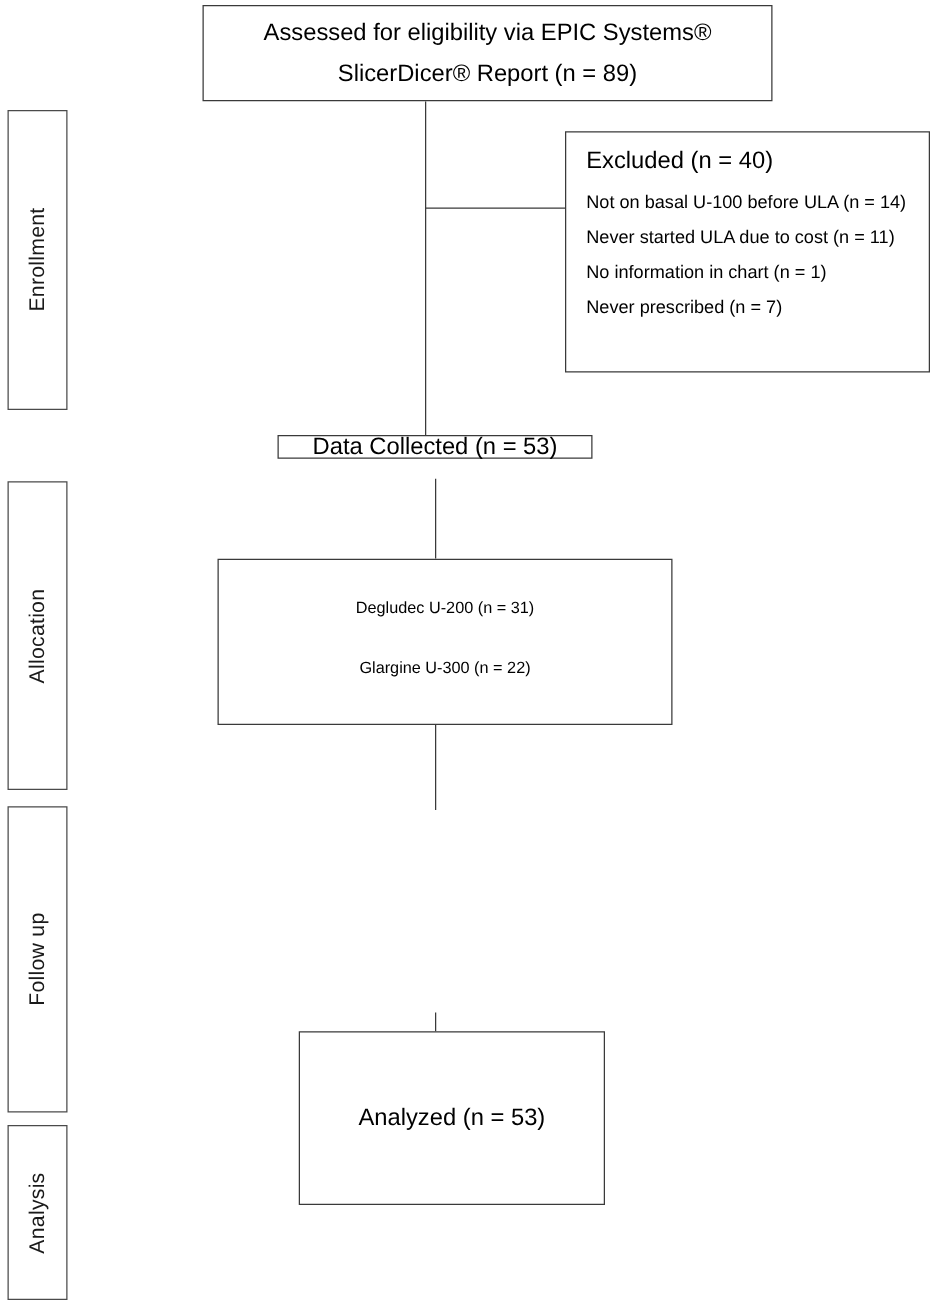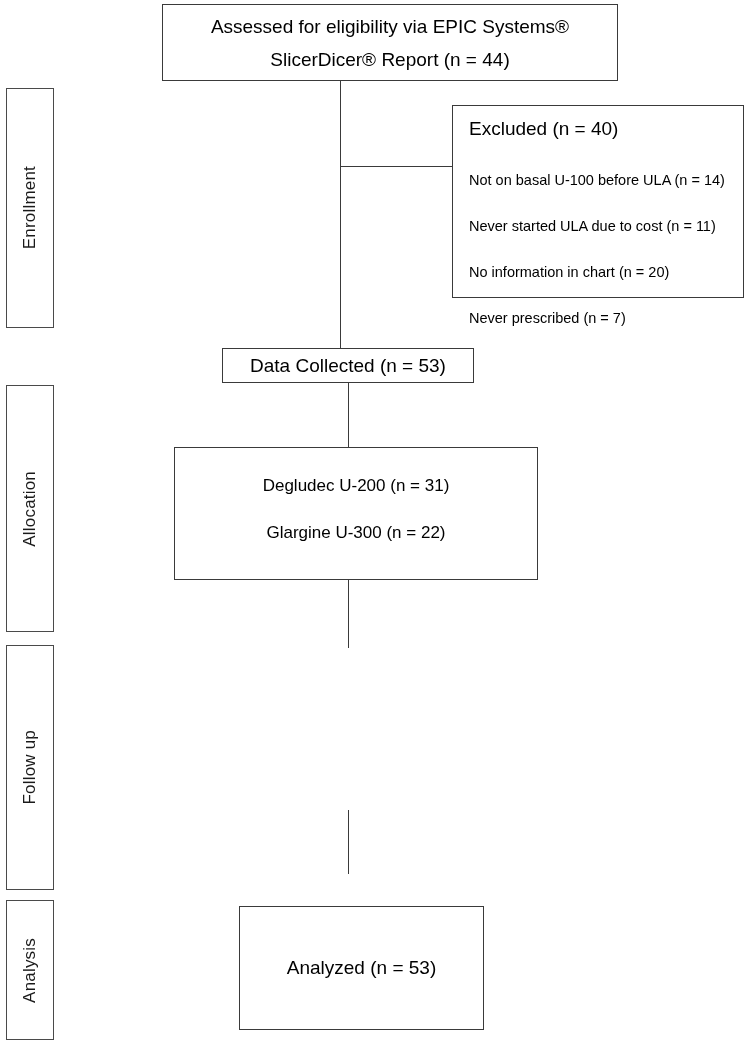--- a/index.html
+++ b/index.html
@@ -71,33 +71,33 @@
     height: 0;
     border-top: 1.6px solid #3a3a3a;
     z-index: 1;
   }
 
   
   .t-top      { font-size: 19px; line-height: 33px; }
   .t-excl-hd  { font-size: 19px; }
   .t-excl-it  { font-size: 14.5px; }
   .t-mid      { font-size: 19px; }
-  .t-alloc    { font-size: 17px; }
+  .t-alloc    { font-size: 13px; }
   .t-follow   { font-size: 19px; }
   .t-analysis { font-size: 19px; }
 
   
   #excluded-box {
     align-items: flex-start;
     justify-content: flex-start;
     text-align: left;
     padding: 12px 0 10px 16px;
   }
   #excluded-box .hd   { margin-bottom: 14px; }
-  #excluded-box .item { margin-bottom: 12px; margin-top: 18px; }
+  #excluded-box .item { margin-bottom: 12px; }
   #excluded-box .item.last { margin-bottom: 0; }
 
   
   .spread { justify-content: space-around; }
   .spread-pad { padding: 14px 0 22px; }
 </style>
 </head>
 <body>
 
 <div id="canvas">
@@ -123,38 +123,38 @@
   <div class="hline" style="left:340px; top:166px; width:113px;"></div>
 
   <div class="vline" style="left:348px; top:383px; height:64px;"></div>
 
   <div class="vline" style="left:348px; top:580px; height:68px;"></div>
 
   <div class="vline" style="left:348px; top:810px; height:64px;"></div>
 
   <div class="box t-top" id="assessed-box" style="left:162px; top:4px; width:456px; height:77px;">
     <span class="line">Assessed for eligibility via EPIC Systems®</span>
-    <span class="line">SlicerDicer® Report (n = 44)</span>
+    <span class="line">SlicerDicer® Report (n = 89)</span>
   </div>
 
   <div class="box" id="excluded-box" style="left:452px; top:105px; width:292px; height:193px;text-align:center;">
     <span class="line hd t-excl-hd">Excluded (n = 40)</span>
     <span class="line item t-excl-it">Not on basal U-100 before ULA (n = 14)</span>
     <span class="line item t-excl-it">Never started ULA due to cost (n = 11)</span>
-    <span class="line item t-excl-it">No information in chart (n = 20)</span>
+    <span class="line item t-excl-it">No information in chart (n = 1)</span>
     <span class="line item last t-excl-it">Never prescribed (n = 7)</span>
   </div>
 
-  <div class="box t-mid" id="data-collected-box" style="left:222px; top:348px; width:252px; height:35px;">
+  <div class="box t-mid" id="data-collected-box" style="left:222px; top:348px; width:252px; height:19px;">
     <span class="line">Data Collected (n = 53)</span>
   </div>
 
   <div class="box t-alloc spread spread-pad" id="allocation-box" style="left:174px; top:447px; width:364px; height:133px;">
     <span class="line">Degludec U-200 (n = 31)</span>
     <span class="line">Glargine U-300 (n = 22)</span>
   </div>
 
 
-  <div class="box t-analysis" id="analyzed-box" style="left:239px; top:906px; width:245px; height:124px;text-align:right;">
+  <div class="box t-analysis" id="analyzed-box" style="left:239px; top:825px; width:245px; height:139px;text-align:right;">
     <span class="line">Analyzed (n = 53)</span>
   </div>
 
 </div>
 
 </body></html>

